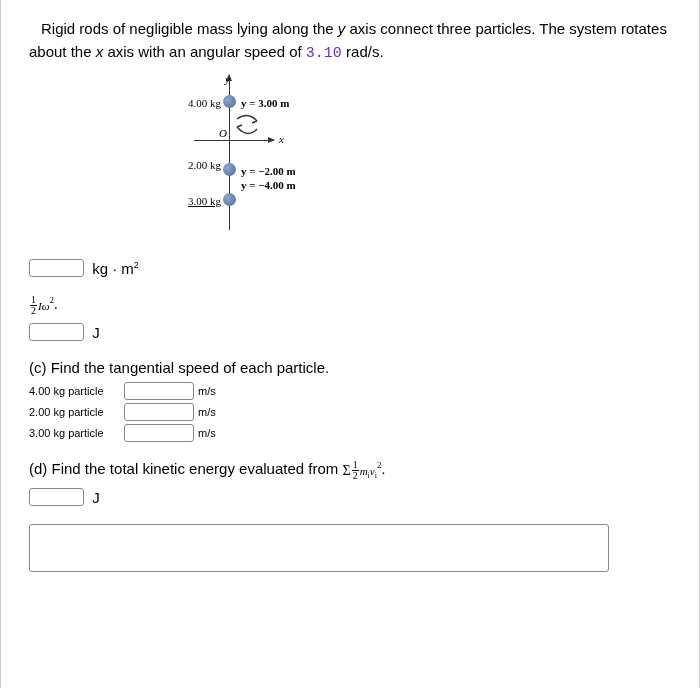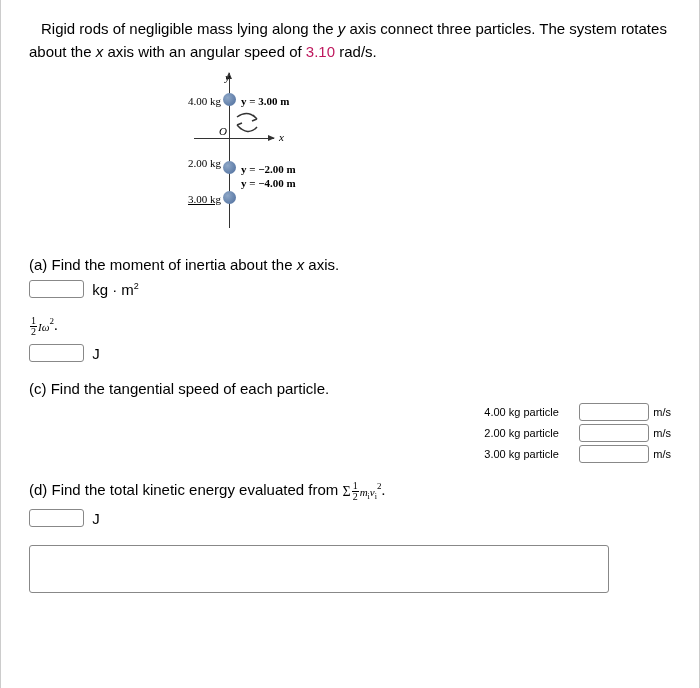--- a/index.html
+++ b/index.html
@@ -17,21 +17,22 @@
       background: #fff;
       border-left: 1px solid #ccc;
       border-right: 1px solid #ccc;
     }
     .intro {
       line-height: 1.5;
       margin-bottom: 10px;
       text-indent: 12px;
     }
     .accent {
-      color: #be185d;
+      color: #6d28d9;
+      font-family: Liberation Mono, monospace;
     }
     .diagram {
       position: relative;
       width: 260px;
       height: 165px;
       margin: 8px auto 18px 130px;
       font-family: 'Times New Roman', serif;
       font-size: 11px;
     }
     .yaxis {
@@ -148,21 +149,20 @@
     .w-full { width: 580px; height: 48px; }
     .unit {
       vertical-align: middle;
       margin-left: 4px;
     }
     .subrow {
       display: flex;
       align-items: center;
       font-size: 11px;
       margin-bottom: 3px;
-      justify-content: flex-end;
     }
     .subrow .label {
       width: 95px;
     }
     .formula {
       font-family: 'Times New Roman', serif;
     }
     .frac {
       display: inline-block;
       vertical-align: middle;
@@ -221,23 +221,20 @@
   <div class="mlabel m1">4.00 kg</div>
   <div class="mlabel m2">2.00 kg</div>
   <div class="mlabel m3">3.00 kg</div>
 
   <div class="ypos yp1">y = 3.00 m</div>
   <div class="ypos yp2">y = −2.00 m</div>
   <div class="ypos yp3">y = −4.00 m</div>
 </div>
 
 <div class="part">
-  <div class="qtext">
-    <span>(a) Find the moment of inertia about the </span><span class="italic">x</span><span> axis.</span>
-  </div>
   <span class="input-box w-narrow"></span>
   <span class="unit"><span>kg · m</span><span class="sup">2</span></span>
 </div>
 
 <div class="part">
   <div class="qtext">
     <span class="formula"><span class="frac"><div class="num">1</div><div>2</div></span><span class="fvar">I</span><span class="fvar">ω</span><span class="sup">2</span><span>.</span></span>
   </div>
   <span class="input-box w-narrow"></span>
   <span class="unit">J</span>

